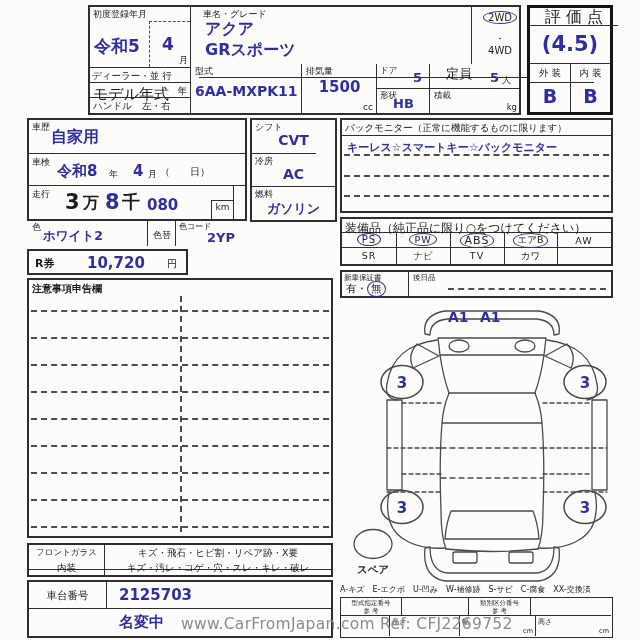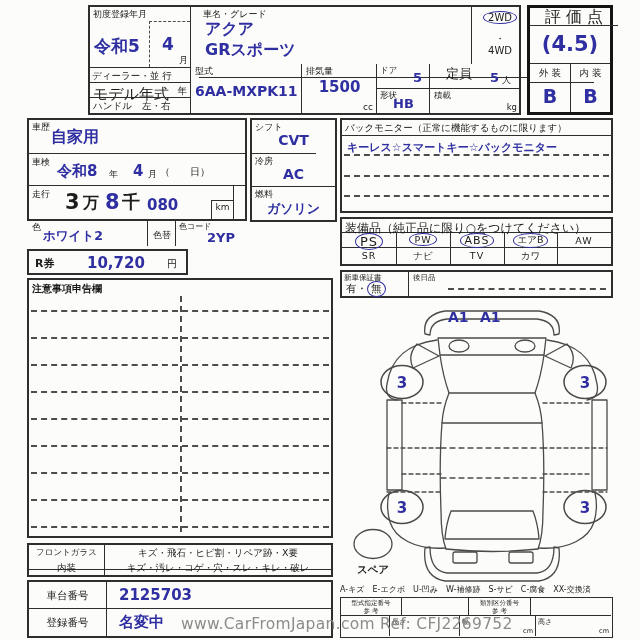--- a/index.html
+++ b/index.html
@@ -169,21 +169,21 @@
 
 <div class="bx" style="left:340px;top:217px;width:273px;height:49px">
   <div class="abs bb" style="left:0;top:0;width:269px;height:14px">
     <span class="lb nw" style="left:3px;top:1px;font-size:12px">装備品（純正品に限り○をつけてください）</span>
   </div>
   <span class="vl" style="left:54px;top:14px;height:31px"></span>
   <span class="vl" style="left:108px;top:14px;height:31px"></span>
   <span class="vl" style="left:162px;top:14px;height:31px"></span>
   <span class="vl" style="left:215px;top:14px;height:31px"></span>
   <div class="abs" style="left:0;top:14px;width:269px;height:15px;border-bottom:1px solid #2e2e2e">
-    <span class="abs ct" style="left:0;top:0;width:54px"><span class="ov" style="font-size:13px;letter-spacing:1px">PS</span></span>
+    <span class="abs ct" style="left:0;top:0;width:54px"><span class="ov" style="font-size:10px;letter-spacing:1px">PS</span></span>
     <span class="abs ct" style="left:54px;top:0;width:54px"><span class="ov" style="font-size:9.5px;letter-spacing:1px">PW</span></span>
     <span class="abs ct" style="left:108px;top:0;width:54px"><span class="ov" style="font-size:11px;letter-spacing:1px">ABS</span></span>
     <span class="abs ct" style="left:162px;top:0;width:53px"><span class="ov" style="font-size:9.5px">エアB</span></span>
     <span class="abs ct" style="left:215px;top:2px;width:54px;font-size:9.5px;letter-spacing:1px">AW</span>
   </div>
   <div class="abs" style="left:0;top:29px;width:269px;height:16px">
     <span class="abs ct" style="left:0;top:2px;width:54px;font-size:9.5px;letter-spacing:1px">SR</span>
     <span class="abs ct" style="left:54px;top:2px;width:54px;font-size:9.5px">ナビ</span>
     <span class="abs ct" style="left:108px;top:2px;width:54px;font-size:9.5px;letter-spacing:1px">TV</span>
     <span class="abs ct" style="left:162px;top:2px;width:53px;font-size:9.5px">カワ</span>
@@ -261,21 +261,20 @@
     <span class="abs ct nw" style="left:76px;top:0;width:226px;line-height:16px;font-size:9.5px">キズ・汚レ・コゲ・穴・スレ・キレ・破レ</span>
   </div>
 </div>
 
 <div class="bx" style="left:27px;top:580px;width:306px;height:58px">
   <div class="abs bb" style="left:0;top:0;width:302px;height:27px">
     <span class="abs ct br" style="left:0;top:0;width:78px;height:27px;line-height:26px;font-size:10.5px">車台番号</span>
     <span class="abs bl" style="left:90px;top:4px;font-size:15px">2125703</span>
   </div>
   <div class="abs" style="left:0;top:27px;width:302px;height:27px">
-    <span class="abs ct br" style="left:0;top:0;width:78px;height:27px;line-height:26px;font-size:10.5px">登録番号</span>
     <span class="abs bl" style="left:90px;top:4px;font-size:15px">名変中</span>
   </div>
 </div>
 
 <div class="abs nw" style="left:340px;top:584px;width:273px;font-size:8px;color:#1c1c1c">A-キズ　E-エクボ　U-凹み　W-補修跡　S-サビ　C-腐食　XX-交換済</div>
 
 <div class="abs" style="left:340px;top:597px;width:273px;height:41px;border:1.5px solid #2e2e2e">
   <div class="abs" style="left:0;top:0;width:270px;height:18px;border-bottom:1px solid #2e2e2e">
     <span class="abs ct br" style="left:0;top:0;width:61px;height:18px;font-size:6.5px;line-height:1.3;padding-top:1px">
       <span>型式指定番号</span><br>

